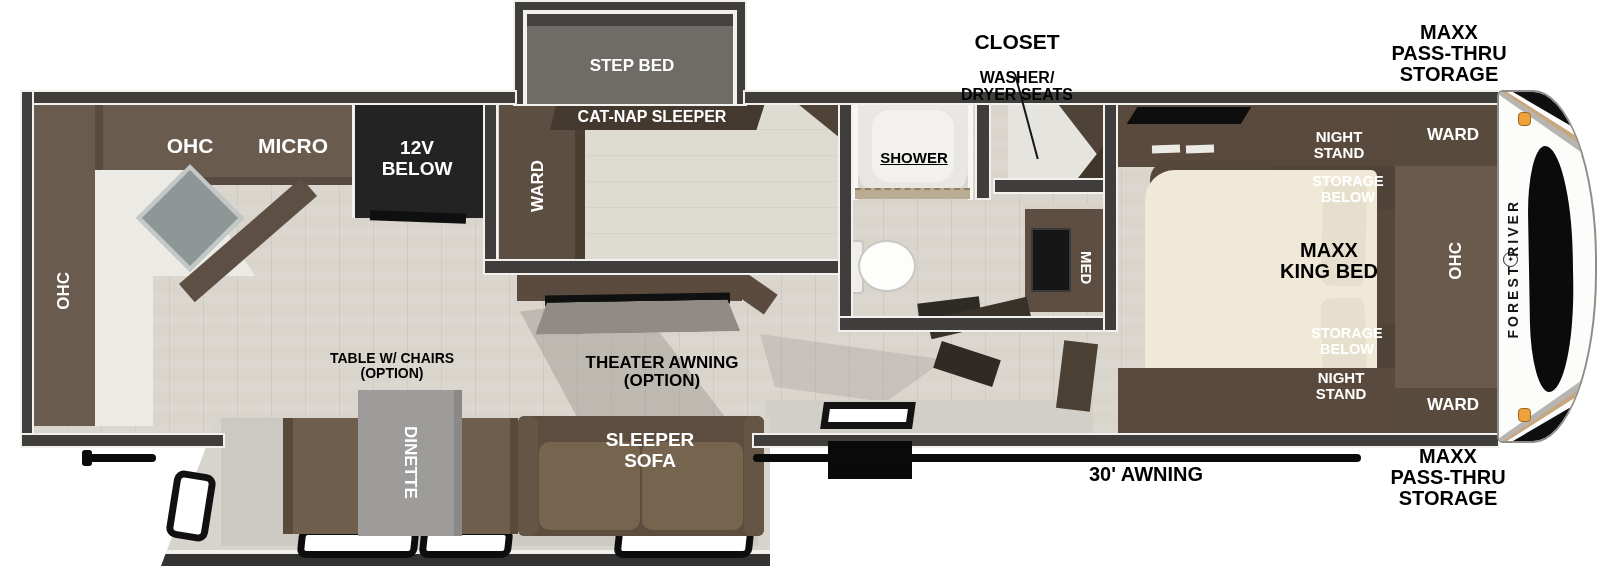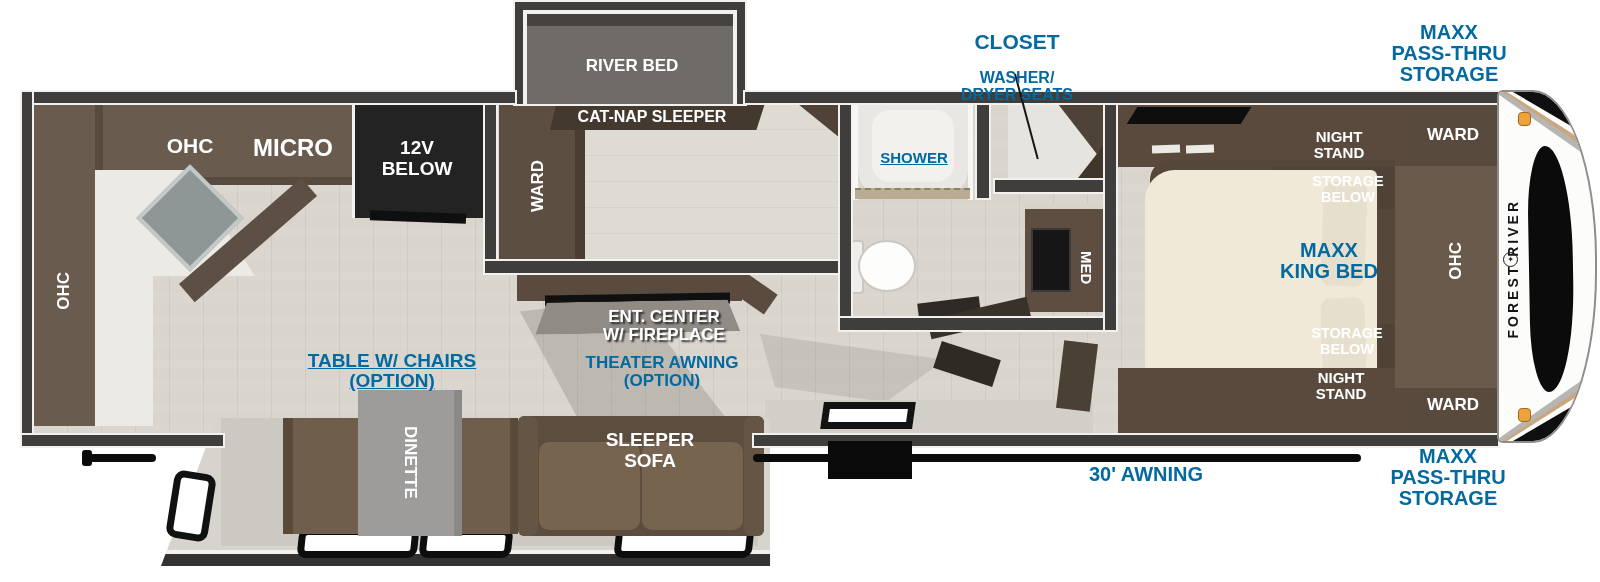--- a/index.html
+++ b/index.html
@@ -4,21 +4,21 @@
 <style>
   html,body{margin:0;padding:0;background:#ffffff;}
   .stage{position:relative;width:1600px;height:582px;background:#ffffff;overflow:hidden;
          font-family:"Liberation Sans",sans-serif;}
   .abs{position:absolute;}
   .wall{position:absolute;background:#3f3e3c;border:2px solid #f2f1ee;box-sizing:border-box;z-index:4;}
   .floor{position:absolute;background:#d9d5cd;
          background-image:repeating-linear-gradient(90deg,rgba(0,0,0,0.055) 0 1px,transparent 1px 34px),
                           repeating-linear-gradient(0deg,rgba(255,255,255,0.05) 0 10px,transparent 10px 22px);
          z-index:1;}
-  .lb{position:absolute;color:#0369a1;font-weight:bold;text-align:center;white-space:pre-line;
+  .lb{position:absolute;color:#000000;font-weight:bold;text-align:center;white-space:pre-line;
       line-height:1.06;transform:translateX(-50%);z-index:6;letter-spacing:0px;}
   .lw{position:absolute;color:#ffffff;font-weight:bold;text-align:center;white-space:pre-line;
       line-height:1.08;transform:translateX(-50%);z-index:6;}
   .lwsh{text-shadow:2px 2px 2px rgba(20,20,20,0.85);}
   .vbox{position:absolute;display:flex;align-items:center;justify-content:center;z-index:6;}
   .vup{writing-mode:vertical-rl;transform:rotate(180deg);color:#fff;font-weight:bold;white-space:nowrap;}
   .vdn{writing-mode:vertical-rl;color:#fff;font-weight:bold;white-space:nowrap;}
   .cab{position:absolute;background:#695b4e;z-index:3;}
   .cabd{position:absolute;background:#4f4236;z-index:3;}
   .win{position:absolute;background:#ffffff;border:7px solid #0d0d0d;border-radius:9px;
@@ -38,51 +38,49 @@
   <div class="cab" style="left:33px;top:104px;width:322px;height:73px;border-bottom:8px solid #574a3e;"></div>
   <div class="cab" style="left:33px;top:104px;width:62px;height:322px;border-right:8px solid #574a3e;"></div>
   <div class="abs" style="left:95px;top:170px;width:160px;height:106px;background:#eceae5;clip-path:polygon(0 0,58% 0,100% 100%,0 100%);z-index:3;"></div>
   <div class="abs" style="left:95px;top:170px;width:58px;height:256px;background:#eceae5;z-index:3;"></div>
   <div class="abs" style="left:167px;top:228px;width:162px;height:24px;background:#5d4f43;transform:rotate(-41deg);z-index:3;"></div>
   <div class="abs" style="left:152px;top:180px;width:76px;height:76px;background:#8f9696;border:4px solid #c3c8c8;box-sizing:border-box;transform:rotate(45deg);z-index:3;"></div>
   <div class="abs" style="left:352px;top:102px;width:130px;height:116px;background:#232323;border-left:3px solid #f2f1ee;z-index:3;"></div>
   <div class="abs" style="left:370px;top:212px;width:96px;height:10px;background:#0f0f0f;transform:rotate(2deg);z-index:3;"></div>
 
   <div class="lw" style="left:190px;top:135px;font-size:21px;">OHC</div>
-  <div class="lw" style="left:293px;top:135px;font-size:24px;">MICRO</div>
+  <div class="lw" style="left:293px;top:135px;font-size:21px;">MICRO</div>
   <div class="lw" style="left:417px;top:138px;font-size:19px;">12V
 BELOW</div>
   <div class="vbox" style="left:50px;top:255px;width:28px;height:72px;">
     <span class="vup" style="font-size:17px;">OHC</span>
   </div>
 
   <div class="abs" style="left:498px;top:104px;width:340px;height:156px;background:#dedbd3;background-image:repeating-linear-gradient(0deg,rgba(0,0,0,0.045) 0 1px,transparent 1px 26px);z-index:2;"></div>
   <div class="cabd" style="left:798px;top:104px;width:42px;height:34px;clip-path:polygon(0 0,100% 0,100% 100%);"></div>
   <div class="abs" style="left:499px;top:104px;width:86px;height:158px;background:#5d4e42;border-right:10px solid #4a3d32;box-sizing:border-box;z-index:3;"></div>
   <div class="vbox" style="left:524px;top:144px;width:28px;height:84px;">
     <span class="vup" style="font-size:17px;">WARD</span>
   </div>
   <div class="abs" style="left:550px;top:103px;width:215px;height:27px;background:#44392f;z-index:3;clip-path:polygon(3% 0,100% 0,96% 100%,0 100%);"></div>
   <div class="lw" style="left:652px;top:108px;font-size:16px;">CAT-NAP SLEEPER</div>
 
   <div class="abs" style="left:513px;top:0px;width:234px;height:106px;background:#3f3e3c;border:2px solid #f2f1ee;box-sizing:border-box;z-index:4;">
     <div class="abs" style="left:8px;top:8px;right:8px;bottom:0;background:#f2f1ee;"></div>
     <div class="abs" style="left:12px;top:12px;right:12px;bottom:0;background:#6f6b67;"></div>
     <div class="abs" style="left:12px;top:12px;right:12px;height:12px;background:#454240;"></div>
   </div>
-  <div class="lw" style="left:632px;top:57px;font-size:17px;z-index:6;">RIVER BED</div>
+  <div class="lw" style="left:632px;top:57px;font-size:17px;z-index:6;">STEP BED</div>
 
   <div class="abs" style="left:517px;top:271px;width:225px;height:30px;background:#5a4b3e;z-index:3;"></div>
   <div class="abs" style="left:718px;top:276px;width:58px;height:24px;background:#5a4b3e;transform:rotate(35deg);z-index:3;"></div>
   <div class="abs" style="left:545px;top:294px;width:185px;height:11px;background:#101010;transform:rotate(-1deg);z-index:3;"></div>
   <div class="abs" style="left:535px;top:301px;width:205px;height:32px;background:#908b84;clip-path:polygon(6% 0,94% 0,100% 100%,0 100%);transform:rotate(-1deg);z-index:3;"></div>
-  <div class="lw lwsh" style="left:664px;top:308px;font-size:17px;">ENT. CENTER
-W/ FIREPLACE</div>
-
-  <div class="lb" style="left:392px;top:351px;font-size:19px;text-decoration:underline;">TABLE W/ CHAIRS
+
+  <div class="lb" style="left:392px;top:351px;font-size:14px;">TABLE W/ CHAIRS
 (OPTION)</div>
   <div class="lb" style="left:662px;top:354px;font-size:17px;">THEATER AWNING
 (OPTION)</div>
 
   <div class="abs" style="left:853px;top:104px;width:5px;height:96px;background:#f7f6f4;z-index:3;"></div>
   <div class="abs" style="left:968px;top:104px;width:5px;height:96px;background:#f7f6f4;z-index:3;"></div>
   <div class="abs" style="left:858px;top:104px;width:110px;height:92px;background:#e9e7e3;border-radius:0 0 26px 26px;z-index:2;"></div>
   <div class="abs" style="left:872px;top:110px;width:82px;height:72px;background:#f2f1ee;border-radius:18px;z-index:2;"></div>
   <div class="lb" style="left:914px;top:150px;font-size:15px;text-decoration:underline;">SHOWER</div>
   <div class="abs" style="left:855px;top:188px;width:115px;height:11px;background:#b9ac93;border-top:2px dashed #8d8164;box-sizing:border-box;z-index:3;"></div>

